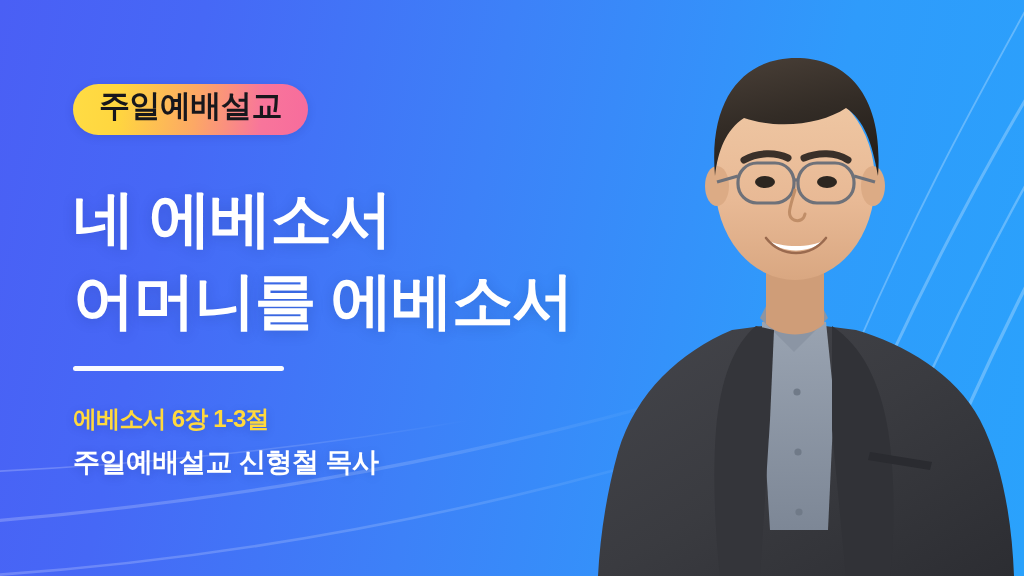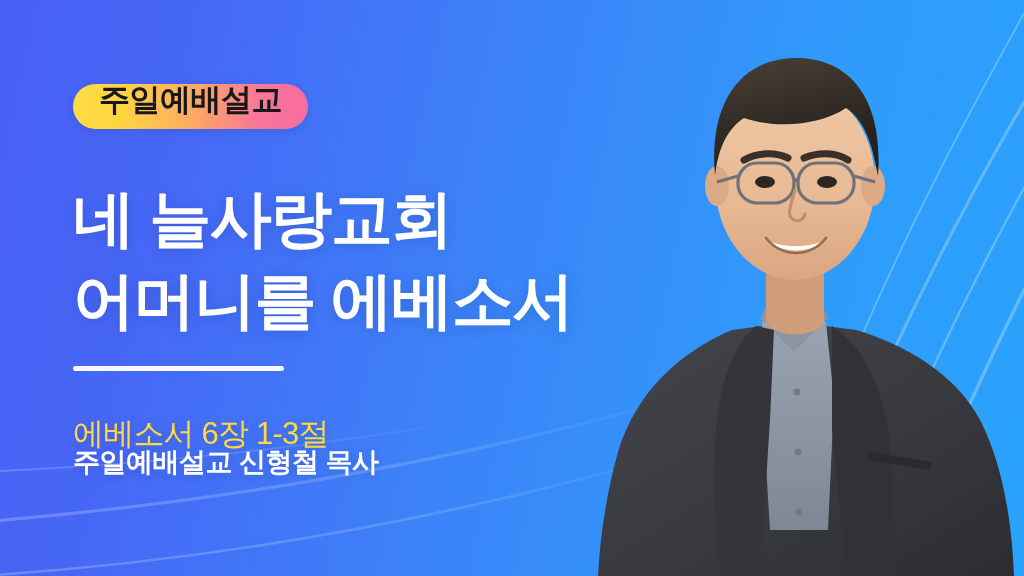--- a/index.html
+++ b/index.html
@@ -34,21 +34,21 @@
     height: 100%;
     z-index: 6;
   }
 
   .badge {
     position: absolute;
     top: 84px;
     left: 0;
     display: inline-flex;
     align-items: center;
-    padding: 0 26px 14px 26px;
+    padding: 6px 26px 14px 26px;
     border-radius: 30px;
     background: linear-gradient(96deg, #ffdc44 0%, #ffd63f 20%, #fca865 52%, #f8759b 80%, #f76c9c 100%);
     box-shadow: 0 2px 10px rgba(20, 30, 90, 0.13);
   }
   .badge-text {
     font-size: 31px;
     font-weight: 900;
     letter-spacing: -0.5px;
     color: #17171c;
     line-height: 1;
@@ -75,25 +75,25 @@
     left: 0;
     width: 211px;
     height: 5px;
     border-radius: 3px;
     background: #ffffff;
     opacity: 0.97;
   }
 
   .scripture {
     position: absolute;
-    top: 415px;
+    top: 404px;
     left: 0;
     color: #ffd93d;
-    font-size: 31px;
-    font-weight: 400;
+    font-size: 24px;
+    font-weight: 700;
     letter-spacing: -0.8px;
     line-height: 1.25;
     white-space: nowrap;
     text-shadow: 0 2px 10px rgba(15, 35, 100, 0.18);
   }
 
   .speaker {
     position: absolute;
     top: 446px;
     left: 0;
@@ -226,21 +226,21 @@
     </svg>
   </div>
 
   <div class="content">
 
     <div class="badge">
       <span class="badge-text">주일예배설교</span>
     </div>
 
     <div class="title">
-      <span class="title-line">네 늘사랑교회</span>
+      <span class="title-line">네 에베소서</span>
       <span class="title-line">어머니를 에베소서</span>
     </div>
 
     <div class="divider"></div>
 
     <div class="scripture">에베소서 6장 1-3절</div>
 
     <div class="speaker">주일예배설교 신형철 목사</div>
 
   </div>

